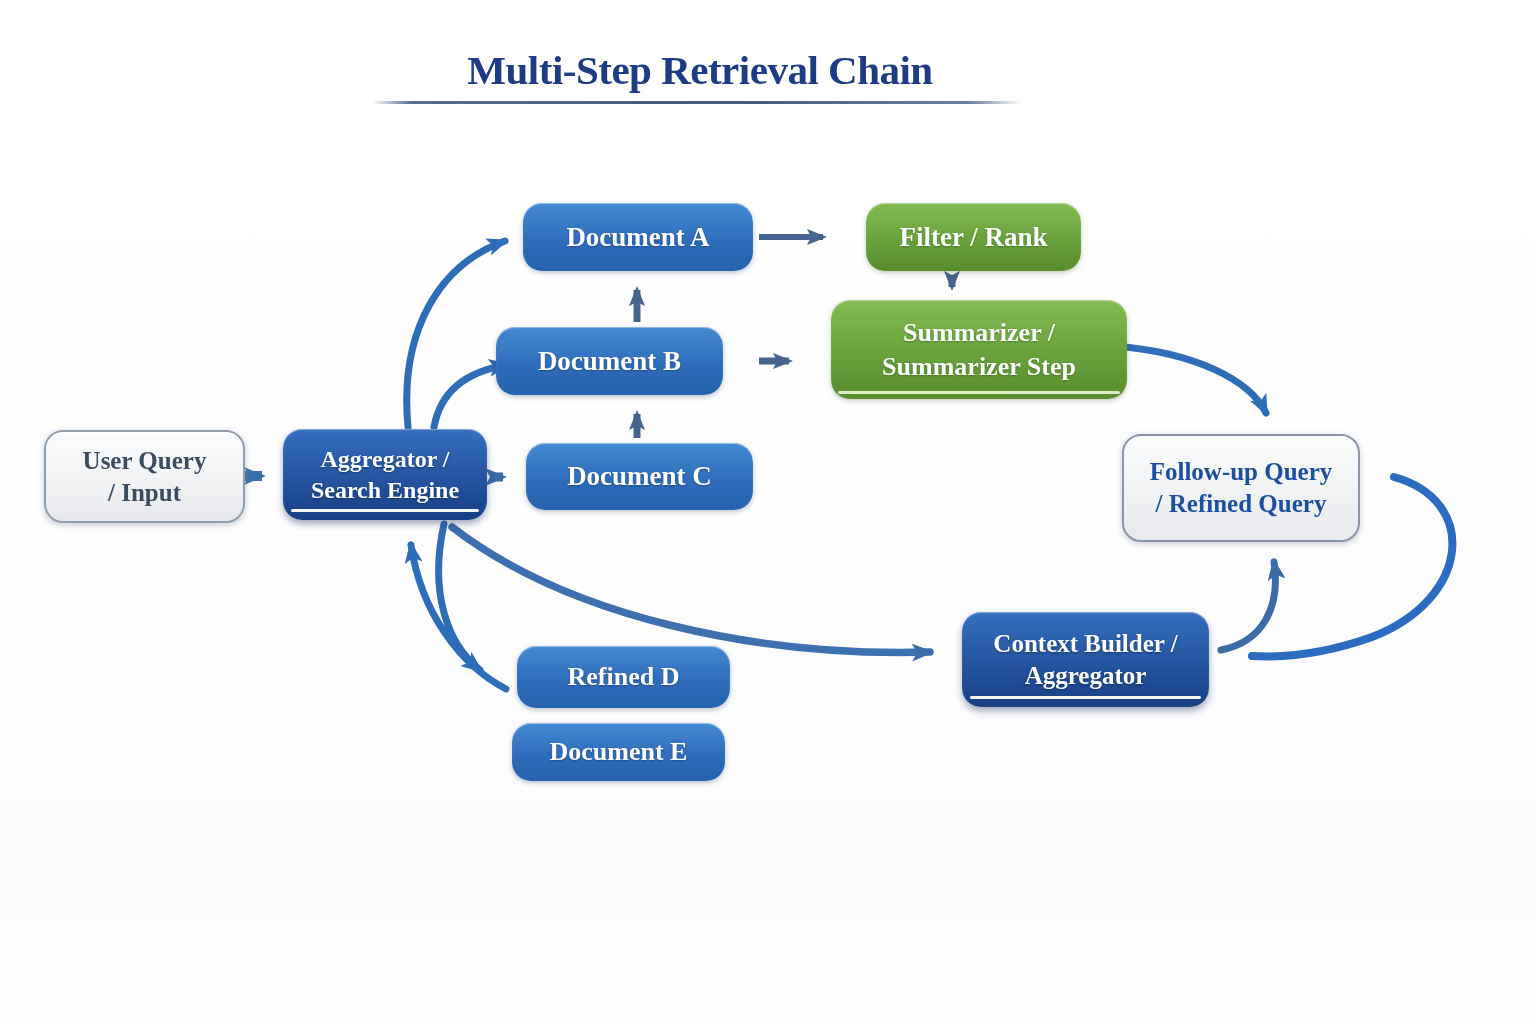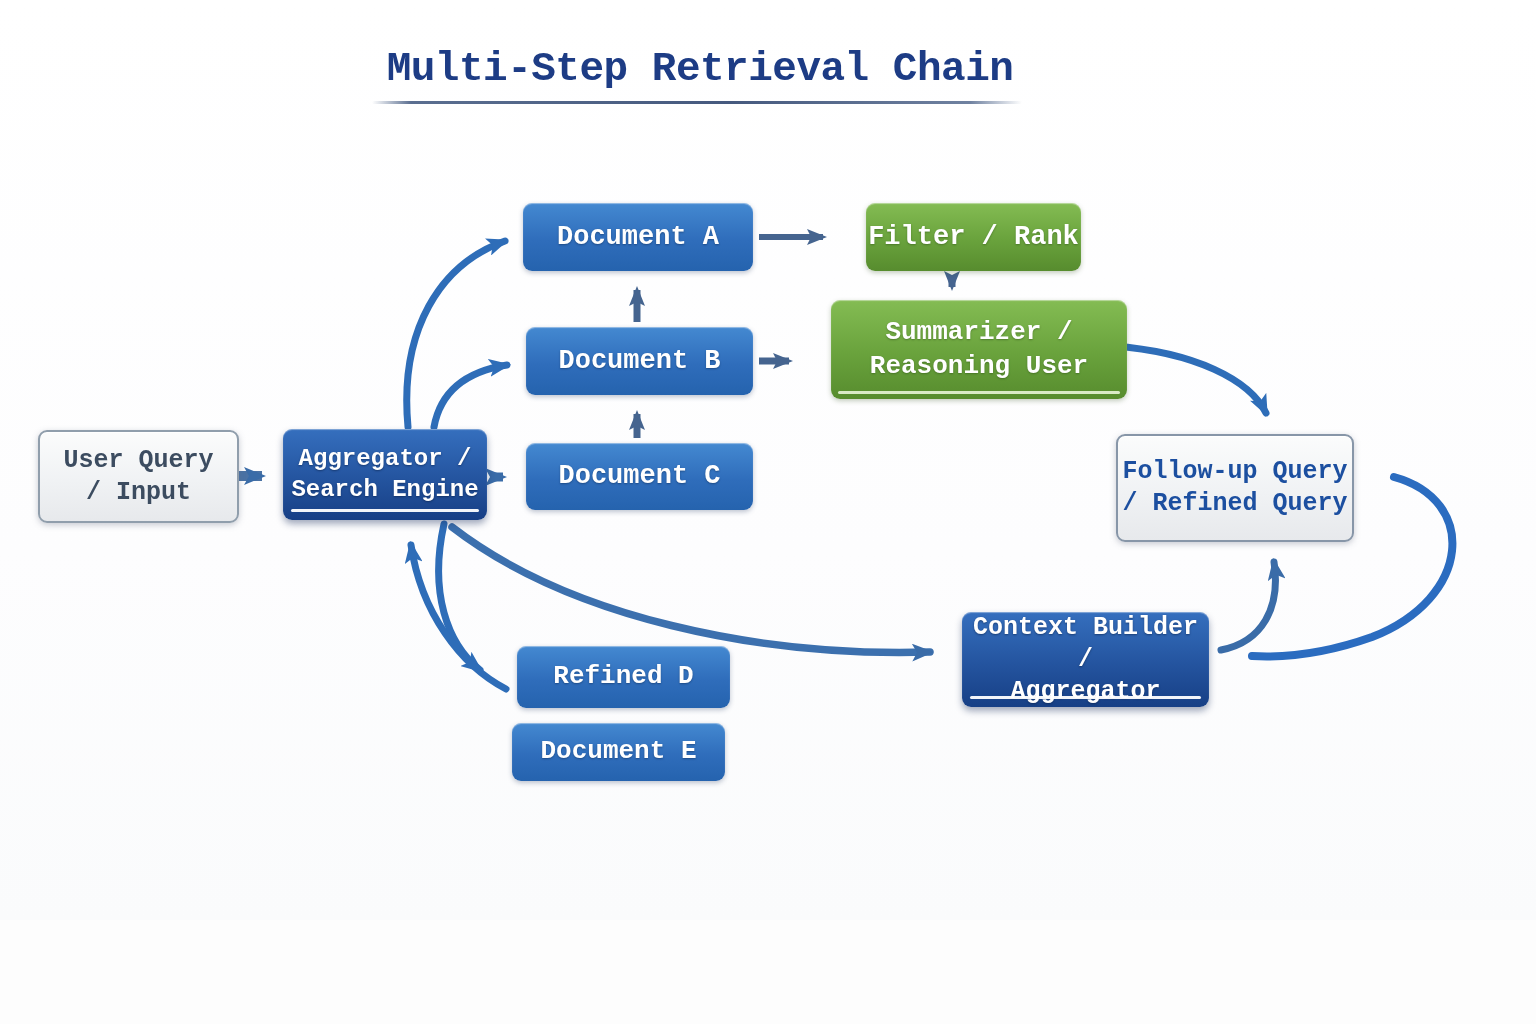--- a/index.html
+++ b/index.html
@@ -1,33 +1,33 @@
 <!DOCTYPE html>
 <html><head>
 <meta charset="utf-8">
 <style>
   html,body{margin:0;padding:0;background:#fdfdfd;}
   #stage{
     position:relative;width:1536px;height:920px;overflow:hidden;
     background:linear-gradient(180deg,#ffffff 0%,#fdfdfe 60%,#fafbfc 100%);
-    font-family:Liberation Mono, monospace;
+    font-family:Liberation Serif, serif;
   }
   
   .title{
     position:absolute;left:0;top:46px;width:1400px;text-align:center;
     font-size:41px;font-weight:bold;color:#1d3c85;letter-spacing:-0.5px;
   }
   .title-rule{
     position:absolute;left:372px;top:101px;width:650px;height:3px;border-radius:2px;
     background:linear-gradient(90deg,rgba(90,110,145,0) 0%,#5a6e90 6%,#45597e 55%,#6f81a0 92%,rgba(90,110,145,0) 100%);
   }
   
   .node{
     position:absolute;display:flex;align-items:center;justify-content:center;
-    text-align:center;border-radius:9px;font-weight:bold;line-height:1.28;
+    text-align:center;border-radius:19px;font-weight:bold;line-height:1.28;
   }
   .node span{white-space:pre-line;display:block;}
   
   .blue{
     background:linear-gradient(180deg,#4489d1 0%,#2f6dbb 55%,#2563ae 100%);
     color:#fff;text-shadow:0 1px 2px rgba(10,35,70,.45);
     box-shadow:inset 0 1px 1px rgba(255,255,255,.45), 0 2px 5px rgba(40,60,100,.3);
     font-size:27px;
   }
   
@@ -51,27 +51,28 @@
   .green.gloss::after{
     content:"";position:absolute;left:7px;right:7px;bottom:5px;height:3px;
     background:rgba(240,250,225,.85);border-radius:2px;
   }
   
   .gray{
     background:linear-gradient(180deg,#fbfcfc 0%,#f0f2f4 55%,#e7e9ec 100%);
     border:2px solid #909eac;
     box-shadow:0 2px 6px rgba(100,110,130,.35), inset 0 1px 0 #ffffff;
     font-size:25px;
+    margin-left:6px;
   }
   
   .n-user     {left:38px;  top:430px; width:197px; height:89px;  color:#3c4c60;}
   .n-retriever{left:283px; top:429px; width:204px; height:91px;  font-size:24px;}
   .n-doca     {left:523px; top:203px; width:230px; height:68px;}
   .n-filter   {left:846px; top:203px; width:215px; height:68px;}
-  .n-docb     {left:526px; top:327px; width:227px; height:68px;}
+  .n-docb     {left:496px; top:327px; width:227px; height:68px;}
   .n-summ     {left:811px; top:300px; width:296px; height:99px;  font-size:26px;}
   .n-docc     {left:526px; top:443px; width:227px; height:67px;}
   .n-follow   {left:1116px;top:434px; width:234px; height:104px; color:#1c4fa0; border-color:#8796a8;text-align:center;}
   .n-context  {left:962px; top:612px; width:247px; height:95px;  font-size:25px;}
   .n-docd     {left:517px; top:646px; width:213px; height:62px;  font-size:26px;}
   .n-doce     {left:512px; top:723px; width:213px; height:58px;  font-size:26px;}
   
   #arrows{position:absolute;left:0;top:0;width:1536px;height:1024px;}
 </style>
 </head>
@@ -143,21 +144,21 @@
   <div class="node green n-filter">
     <span>Filter / Rank</span>
   </div>
 
   <div class="node blue n-docb">
     <span>Document B</span>
   </div>
 
   <div class="node green gloss n-summ">
     <span>Summarizer /
-Reasoning User</span>
+Summarizer Step</span>
   </div>
 
   <div class="node blue n-docc">
     <span>Document C</span>
   </div>
 
   <div class="node gray n-follow">
     <span>Follow-up Query
 / Refined Query</span>
   </div>

